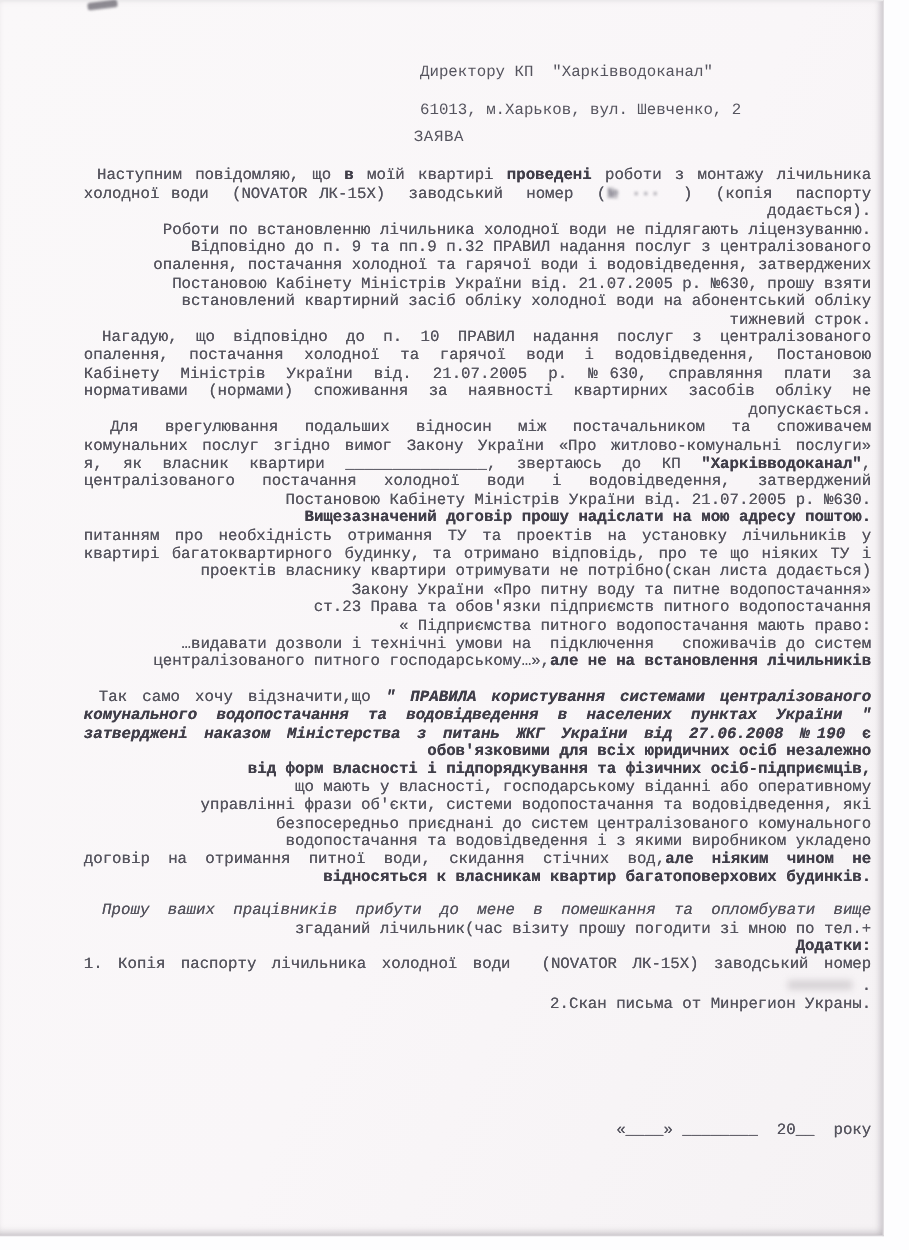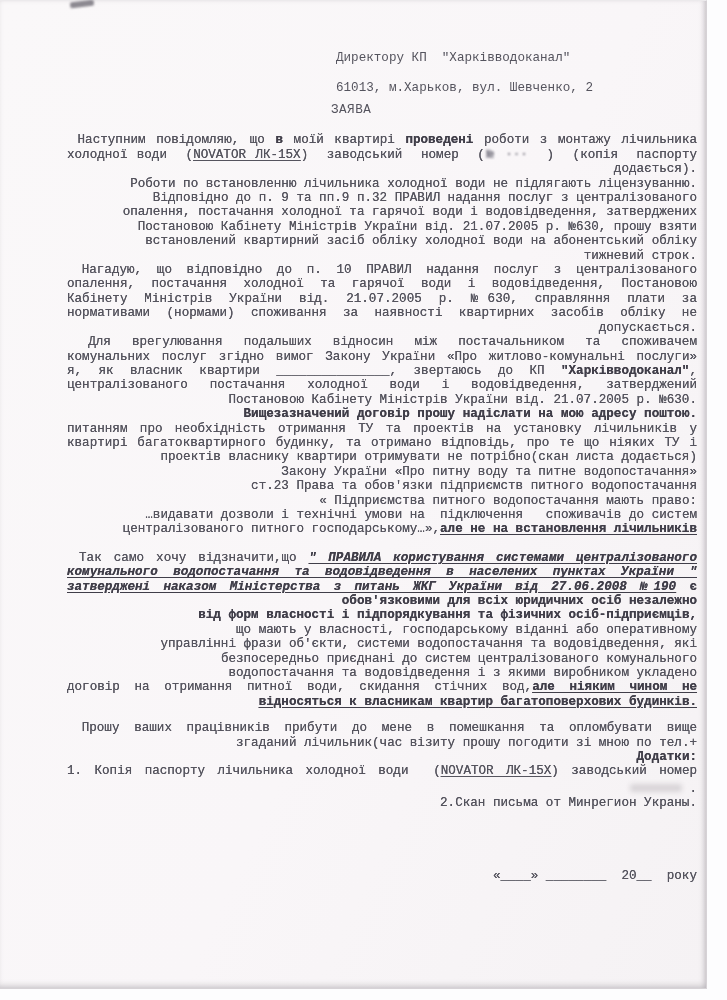--- a/index.html
+++ b/index.html
@@ -31,21 +31,21 @@
   .title{padding-left:331px;line-height:14.4px;letter-spacing:.5px;}
   .docbody{margin:16px 9px 0 67px;}
   .line{
     white-space:pre-wrap;
     line-height:14.4px;min-height:14.4px;
     text-shadow:0 0 .4px currentColor;
     text-align:right;
   }
   .j{text-align:justify;text-align-last:justify;}
   .seg.b{font-weight:bold;color:var(--ink-bold,#403e49);}
-  .seg.u{text-decoration:underline;text-underline-offset:2px;}
+  .seg.u{text-underline-offset:2px;}
   .seg.i{font-style:italic;}
   .seg.x{filter:blur(1.1px);color:#7a7884;}
   .seg.e{
     display:inline-block;width:52px;height:8px;
     background:#d8d4d7;border-radius:3px;filter:blur(2.5px);
     vertical-align:baseline;
   }
 </style>
 </head>
 <body>
@@ -90,21 +90,21 @@
       <div class="line j"><span class="seg b u i">комунального водопостачання та водовідведення в населених пунктах України "</span></div>
       <div class="line j"><span class="seg b u i">затверджені наказом Міністерства з питань ЖКГ України від 27.06.2008 №190</span><span class="seg b"> є</span></div>
       <div class="line"><span class="seg b">обов'язковими для всіх юридичних осіб незалежно</span></div>
       <div class="line"><span class="seg b">від форм власності і підпорядкування та фізичних осіб-підприємців,</span></div>
       <div class="line"><span class="seg">що мають у власності, господарському віданні або оперативному</span></div>
       <div class="line"><span class="seg">управлінні фрази об'єкти, системи водопостачання та водовідведення, які</span></div>
       <div class="line"><span class="seg">безпосередньо приєднані до систем централізованого комунального</span></div>
       <div class="line"><span class="seg">водопостачання та водовідведення і з якими виробником укладено</span></div>
       <div class="line j"><span class="seg">договір на отримання питної води, скидання стічних вод,</span><span class="seg b u">але ніяким чином не</span></div>
       <div class="line"><span class="seg b u">відносяться к власникам квартир багатоповерхових будинків.</span></div>
-      <div class="line j" style="margin-top: 12px;"><span class="seg"> Прошу ваших працівників прибути до мене в помешкання та опломбувати вище</span></div>
+      <div class="line j" style="margin-top: 12px; font-style: italic;"><span class="seg"> Прошу ваших працівників прибути до мене в помешкання та опломбувати вище</span></div>
       <div class="line"><span class="seg">згаданий лічильник(час візиту прошу погодити зі мною по тел.+</span></div>
       <div class="line"><span class="seg b">Додатки:</span></div>
       <div class="line j"><span class="seg">1. Копія паспорту лічильника холодної води  (</span><span class="seg u">NOVATOR ЛК-15Х</span><span class="seg">) заводський номер</span></div>
       <div class="line" style="margin-top: 3px;"><span class="seg">  </span><span class="seg e"></span><span class="seg"> .</span></div>
       <div class="line"><span class="seg">2.Скан письма от Минрегион Украны.</span></div>
-      <div class="line" style="margin-top: 58px;"><span class="seg">«____» ________  20__  року</span></div>
+      <div class="line" style="margin-top: 86px;"><span class="seg">«____» ________  20__  року</span></div>
     </div>
 </div>
 
 </body></html>

